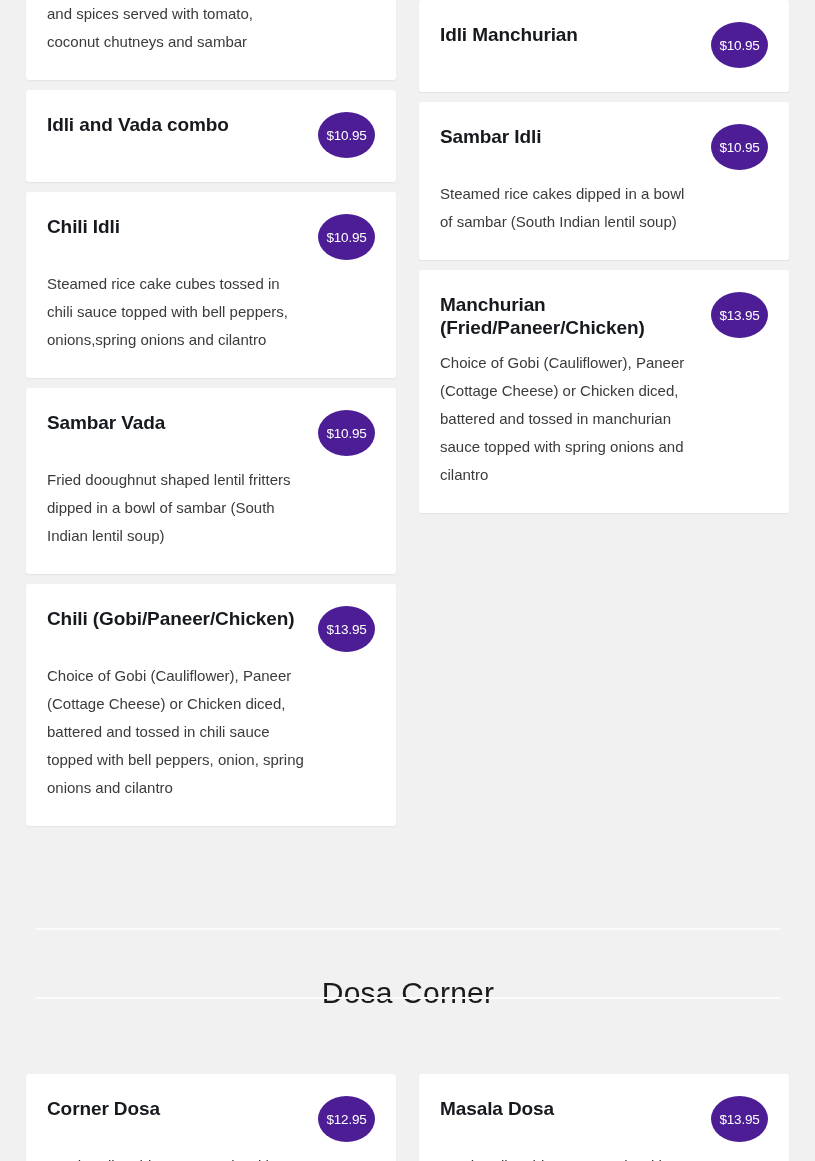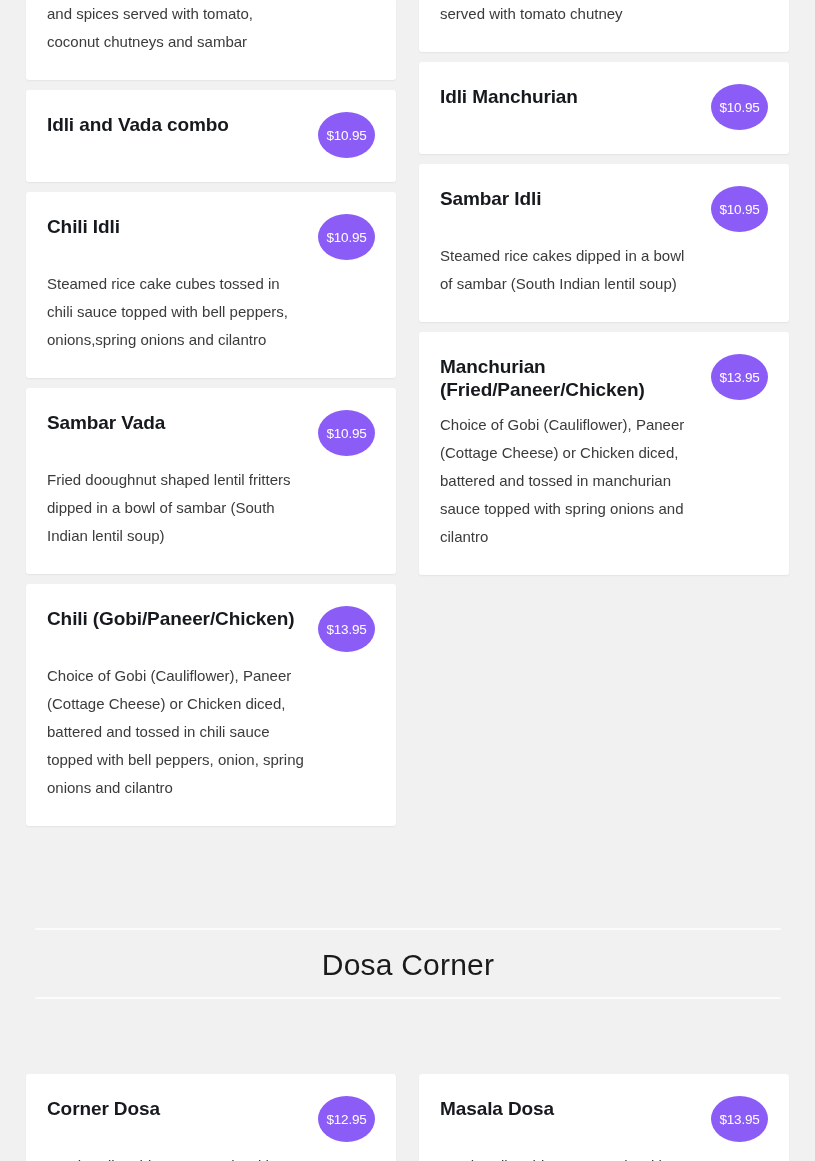--- a/index.html
+++ b/index.html
@@ -89,21 +89,21 @@
   .item-card.clipped-top .item-desc {
     margin-top: 0;
   }
 
   
   .price-badge {
     flex: 0 0 auto;
     width: 57px;
     height: 46px;
     border-radius: 50%;
-    background: #8b5cf6;
+    background: #4c1d95;
     color: #ffffff;
     font-size: 13.5px;
     font-weight: normal;
     display: flex;
     align-items: center;
     justify-content: center;
     letter-spacing: -0.2px;
     margin-top: 0px;
     white-space: nowrap;
   }
@@ -190,23 +190,20 @@
           <div class="item-title">Chili (Gobi/Paneer/Chicken)</div>
           <div class="price-badge">$13.95</div>
         </div>
         <div class="item-desc">Choice of Gobi (Cauliflower), Paneer (Cottage Cheese) or Chicken diced, battered and tossed in chili sauce topped with bell peppers, onion, spring onions and cilantro</div>
       </div>
 
     </div>
 
     <div class="menu-column">
 
-      <div class="item-card clipped-top">
-        <div class="item-desc">served with tomato chutney</div>
-      </div>
 
       <div class="item-card">
         <div class="item-head">
           <div class="item-title">Idli Manchurian</div>
           <div class="price-badge">$10.95</div>
         </div>
       </div>
 
       <div class="item-card">
         <div class="item-head">
@@ -224,21 +221,21 @@
         <div class="item-desc">Choice of Gobi (Cauliflower), Paneer (Cottage Cheese) or Chicken diced, battered and tossed in manchurian sauce topped with spring onions and cilantro</div>
       </div>
 
     </div>
   </div>
 
   <div class="section-break" style="top:928px;">
     <div class="section-rule"></div>
   </div>
 
-  <div class="section-break" style="top:932px;">
+  <div class="section-break" style="top:960px;">
     <div class="section-heading">Dosa Corner</div>
   </div>
 
   <div class="section-break" style="top:997px;">
     <div class="section-rule"></div>
   </div>
 
   <div class="bottom-grid" style="top:1074px;">
 
     <div class="item-card">

